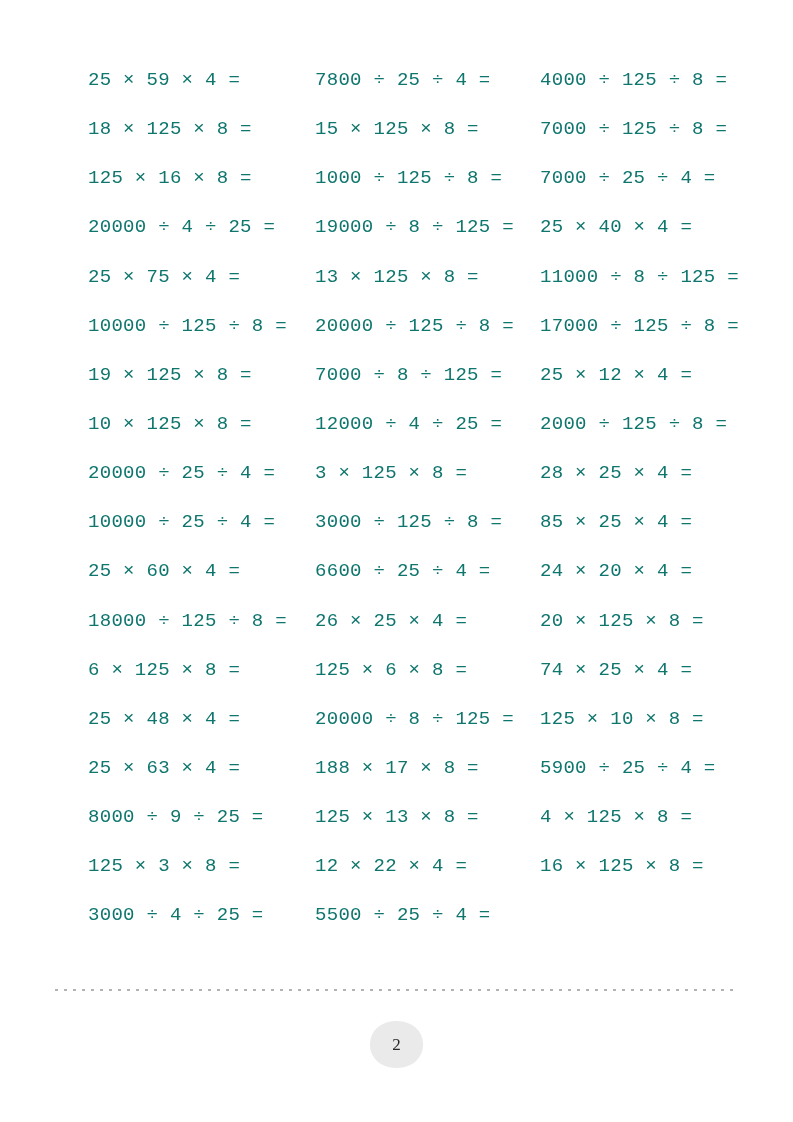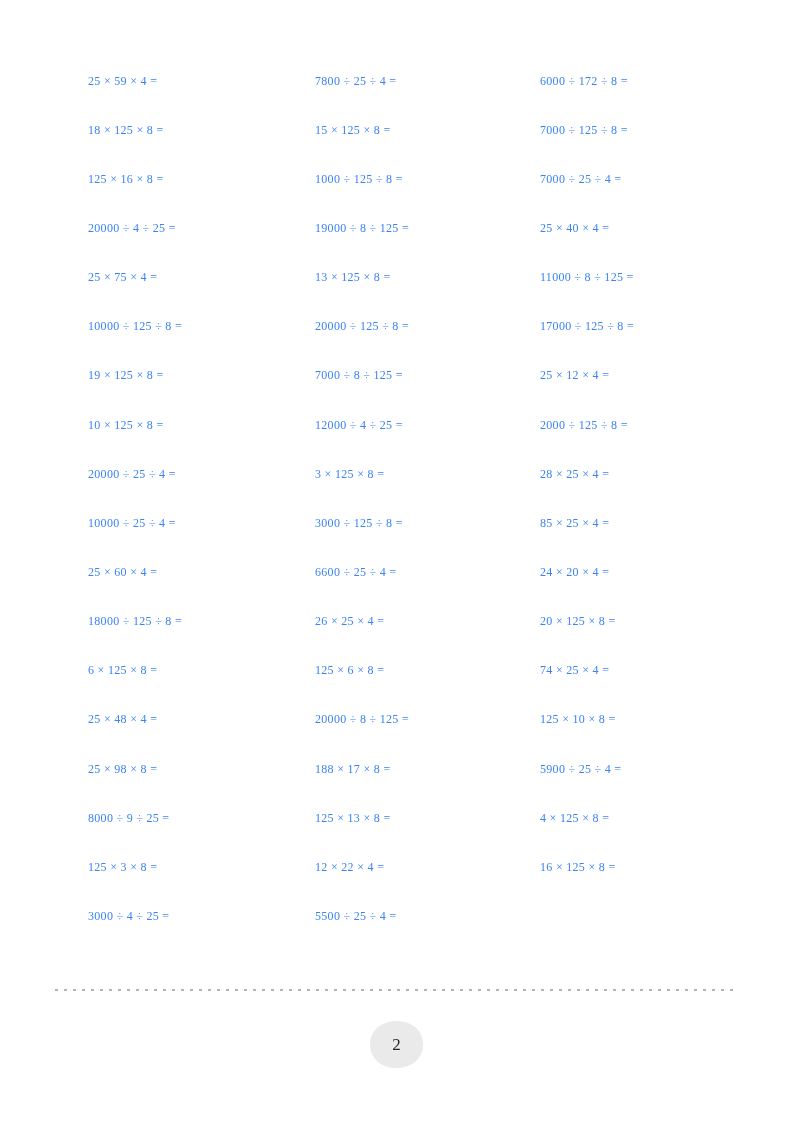--- a/index.html
+++ b/index.html
@@ -19,25 +19,26 @@
   .problems {
     position: absolute;
     left: 88px;
     top: 56px;
     display: grid;
     grid-template-columns: 227px 225px 253px;
     grid-auto-rows: 49.15px;
     align-items: center;
   }
   .cell {
-    font-size: 12px;
+    font-size: 19px;
     line-height: 1;
     white-space: nowrap;
     letter-spacing: 0.3px;
-    color: #3b82f6;
+    color: #0f766e;
+    font-family: Liberation Mono, monospace;
   }
   .divider {
     position: absolute;
     left: 55px;
     top: 989px;
     width: 681px;
     height: 2px;
     background: repeating-linear-gradient(90deg, #b3b3b3 0 3px, transparent 3px 9px);
   }
   .page-badge {
@@ -57,21 +58,21 @@
     color: #2a2a2a;
   }
 </style>
 </head>
 <body>
 
 <div class="page">
   <div class="problems" id="problems">
       <div class="cell">25 × 59 × 4 =</div>
       <div class="cell">7800 ÷ 25 ÷ 4 =</div>
-      <div class="cell">6000 ÷ 172 ÷ 8 =</div>
+      <div class="cell">4000 ÷ 125 ÷ 8 =</div>
       <div class="cell">18 × 125 × 8 =</div>
       <div class="cell">15 × 125 × 8 =</div>
       <div class="cell">7000 ÷ 125 ÷ 8 =</div>
       <div class="cell">125 × 16 × 8 =</div>
       <div class="cell">1000 ÷ 125 ÷ 8 =</div>
       <div class="cell">7000 ÷ 25 ÷ 4 =</div>
       <div class="cell">20000 ÷ 4 ÷ 25 =</div>
       <div class="cell">19000 ÷ 8 ÷ 125 =</div>
       <div class="cell">25 × 40 × 4 =</div>
       <div class="cell">25 × 75 × 4 =</div>
@@ -97,21 +98,21 @@
       <div class="cell">24 × 20 × 4 =</div>
       <div class="cell">18000 ÷ 125 ÷ 8 =</div>
       <div class="cell">26 × 25 × 4 =</div>
       <div class="cell">20 × 125 × 8 =</div>
       <div class="cell">6 × 125 × 8 =</div>
       <div class="cell">125 × 6 × 8 =</div>
       <div class="cell">74 × 25 × 4 =</div>
       <div class="cell">25 × 48 × 4 =</div>
       <div class="cell">20000 ÷ 8 ÷ 125 =</div>
       <div class="cell">125 × 10 × 8 =</div>
-      <div class="cell">25 × 98 × 8 =</div>
+      <div class="cell">25 × 63 × 4 =</div>
       <div class="cell">188 × 17 × 8 =</div>
       <div class="cell">5900 ÷ 25 ÷ 4 =</div>
       <div class="cell">8000 ÷ 9 ÷ 25 =</div>
       <div class="cell">125 × 13 × 8 =</div>
       <div class="cell">4 × 125 × 8 =</div>
       <div class="cell">125 × 3 × 8 =</div>
       <div class="cell">12 × 22 × 4 =</div>
       <div class="cell">16 × 125 × 8 =</div>
       <div class="cell">3000 ÷ 4 ÷ 25 =</div>
       <div class="cell">5500 ÷ 25 ÷ 4 =</div>

